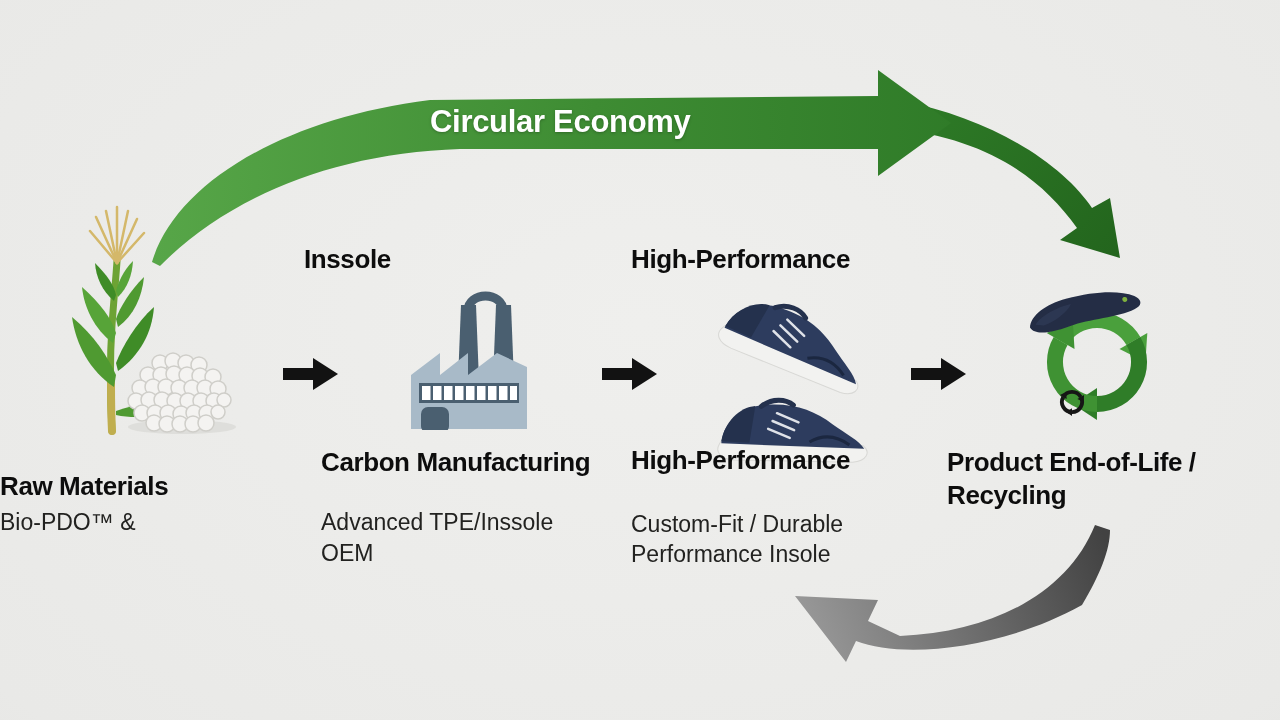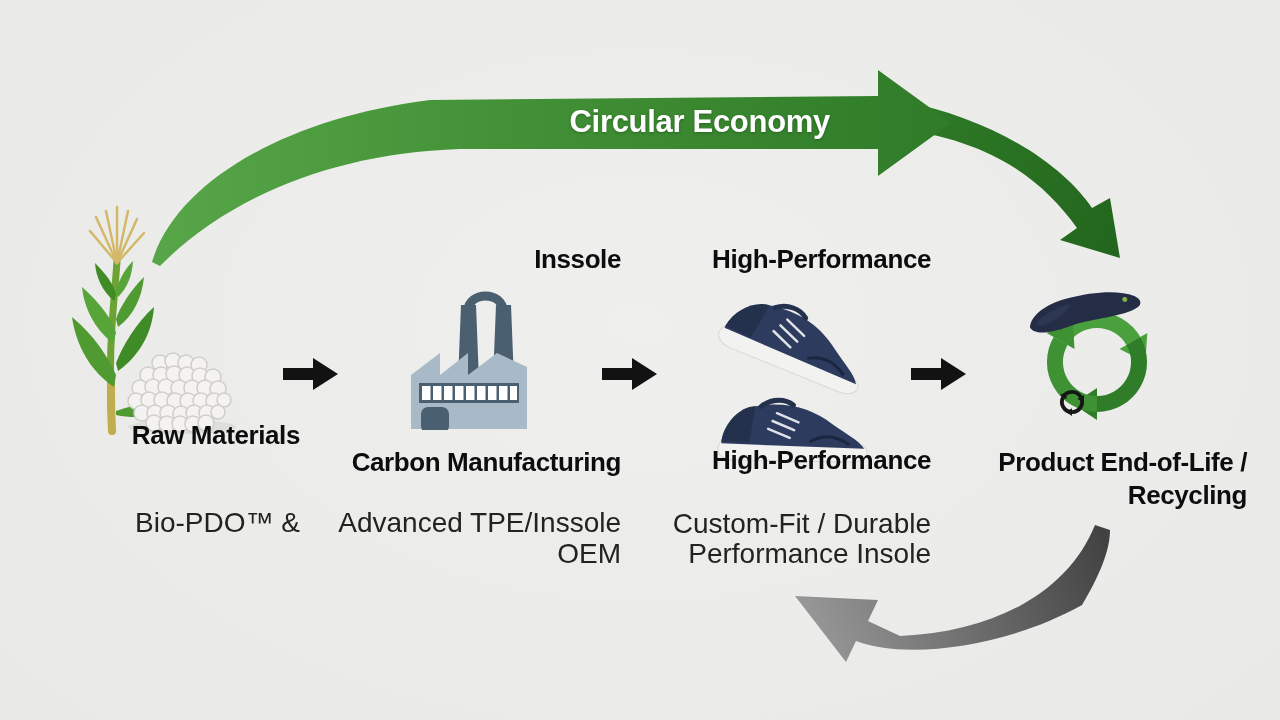--- a/index.html
+++ b/index.html
@@ -2,24 +2,24 @@
 <html><head>
 <meta charset="utf-8">
 <style>
   html,body{margin:0;padding:0;}
   #stage{
     position:relative;width:1280px;height:720px;overflow:hidden;
     background:radial-gradient(120% 140% at 50% 45%, #efefed 0%, #e9e9e7 55%, #dbdbd9 100%);
     font-family:"Liberation Sans", sans-serif;
   }
   .abs{position:absolute;}
-  .txt{text-align:right;color:#121212;}
+  .txt{text-align:left;color:#121212;}
   .title{font-weight:bold;font-size:26px;letter-spacing:-0.4px;line-height:33px;color:#0d0d0d;}
   .heading{font-weight:bold;font-size:26px;letter-spacing:-0.4px;color:#0d0d0d;}
-  .sub{font-weight:normal;font-size:28px;line-height:31px;color:#222220;}
+  .sub{font-weight:normal;font-size:23px;line-height:31px;color:#222220;}
   #banner-label{
     font-weight:bold;font-size:31px;color:#ffffff;letter-spacing:-0.3px;
     text-shadow:0 1px 3px rgba(0,0,0,0.25);
   }
   svg{display:block;}
 </style>
 </head>
 <body>
 
 <div id="stage">
@@ -122,26 +122,26 @@
           <circle cx="158" cy="207" r="7"></circle>
         <circle cx="94" cy="218" r="8"></circle>
           <circle cx="107" cy="219" r="8"></circle>
           <circle cx="120" cy="219" r="8"></circle>
           <circle cx="133" cy="219" r="8"></circle>
           <circle cx="146" cy="218" r="8"></circle>
       </g>
     </g>
   </svg>
 
-  <div class="abs txt title" style="left:0;top:419px;width:300px">Raw Materials</div>
+  <div class="abs txt title" style="left:0;top:470px;width:300px">Raw Materials</div>
   <div class="abs txt sub" style="left:0;top:507px;width:300px">
     <div>Bio-PDO™ &amp;</div>
   </div>
 
-  <div class="abs txt heading" style="left:321px;top:244px;width:300px">Inssole</div>
+  <div class="abs txt heading" style="left:304px;top:244px;width:300px">Inssole</div>
 
   <svg class="abs" style="left:409px;top:283px" width="122" height="147" viewBox="0 0 122 147">
     <path d="M59,28 C59,8 94,8 94,28" stroke="#4a5f70" stroke-width="9" fill="none"></path>
     <polygon points="52,22 67,22 70,98 49,98" fill="#4a5f70"></polygon>
     <polygon points="87,22 102,22 105,98 84,98" fill="#4a5f70"></polygon>
     <path d="M2,146 L2,92 L31,70 L31,92 L59,70 L59,92 L88,70 L118,84 L118,146 Z" fill="#a8bac8"></path>
     <rect x="10" y="100" width="100" height="20" fill="#4a5f70"></rect>
     <g fill="#ffffff">
       <rect x="13" y="103" width="8.5" height="14"></rect>
         <rect x="24" y="103" width="8.5" height="14"></rect>

